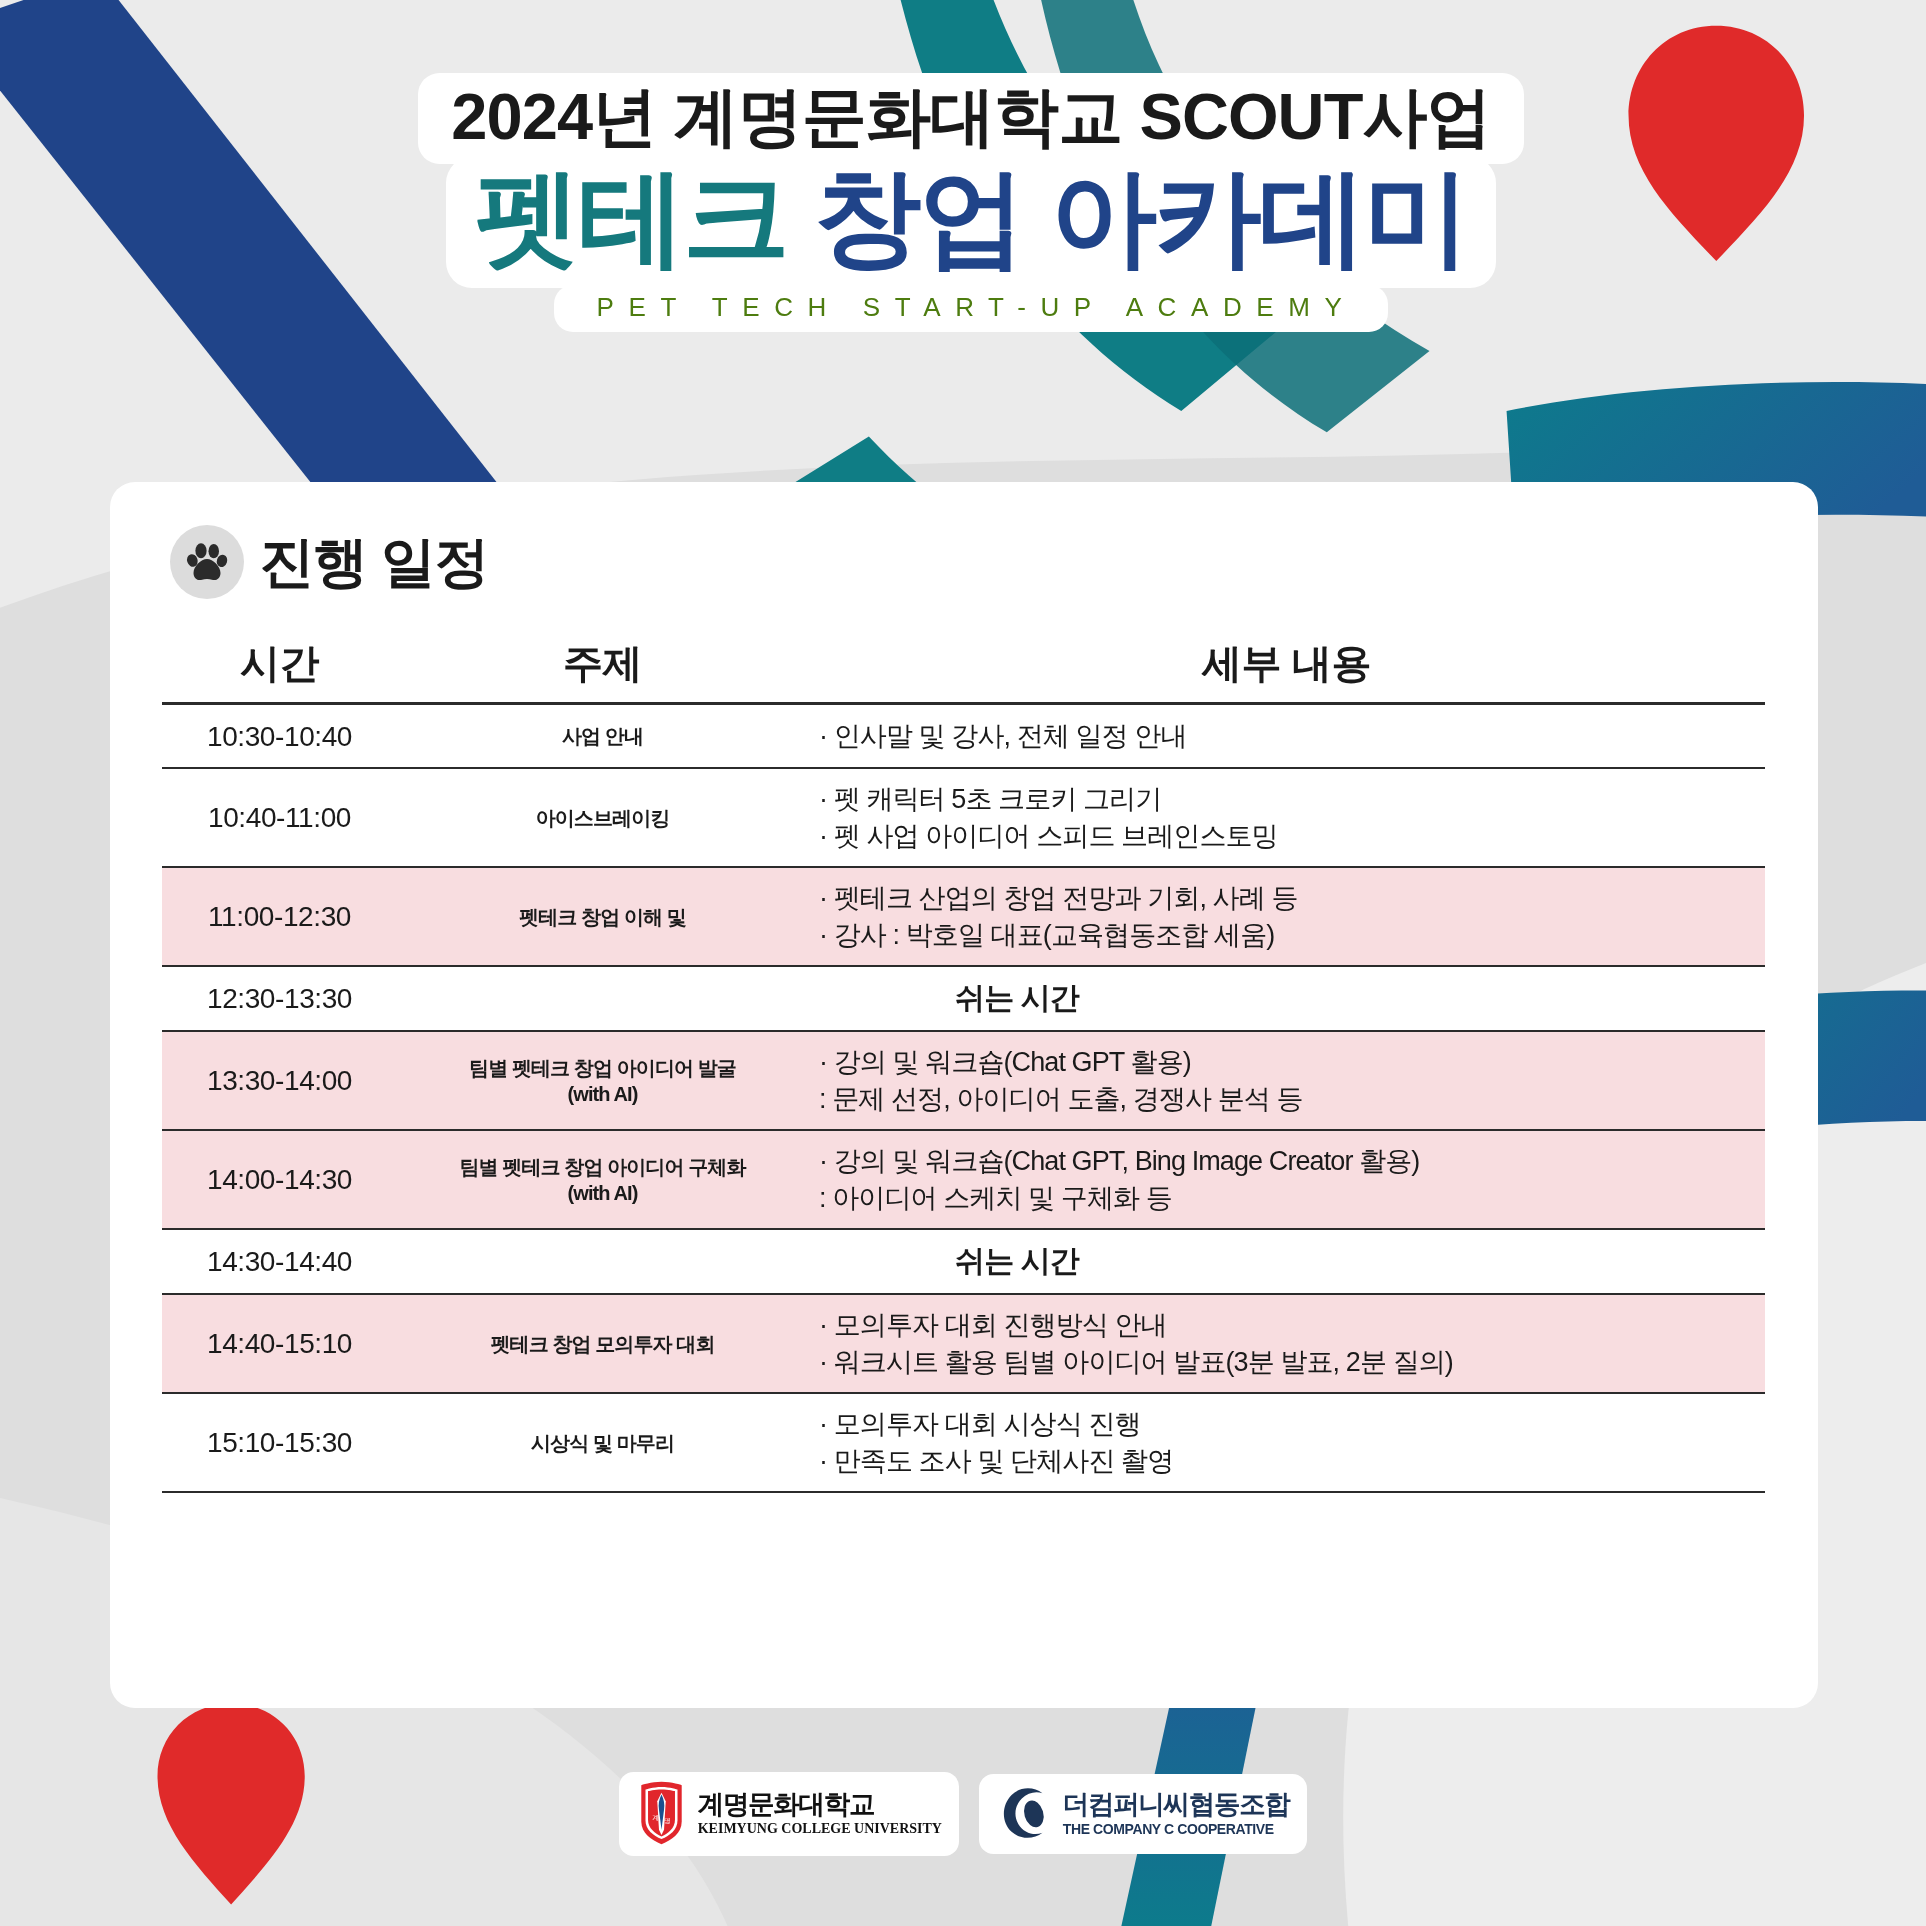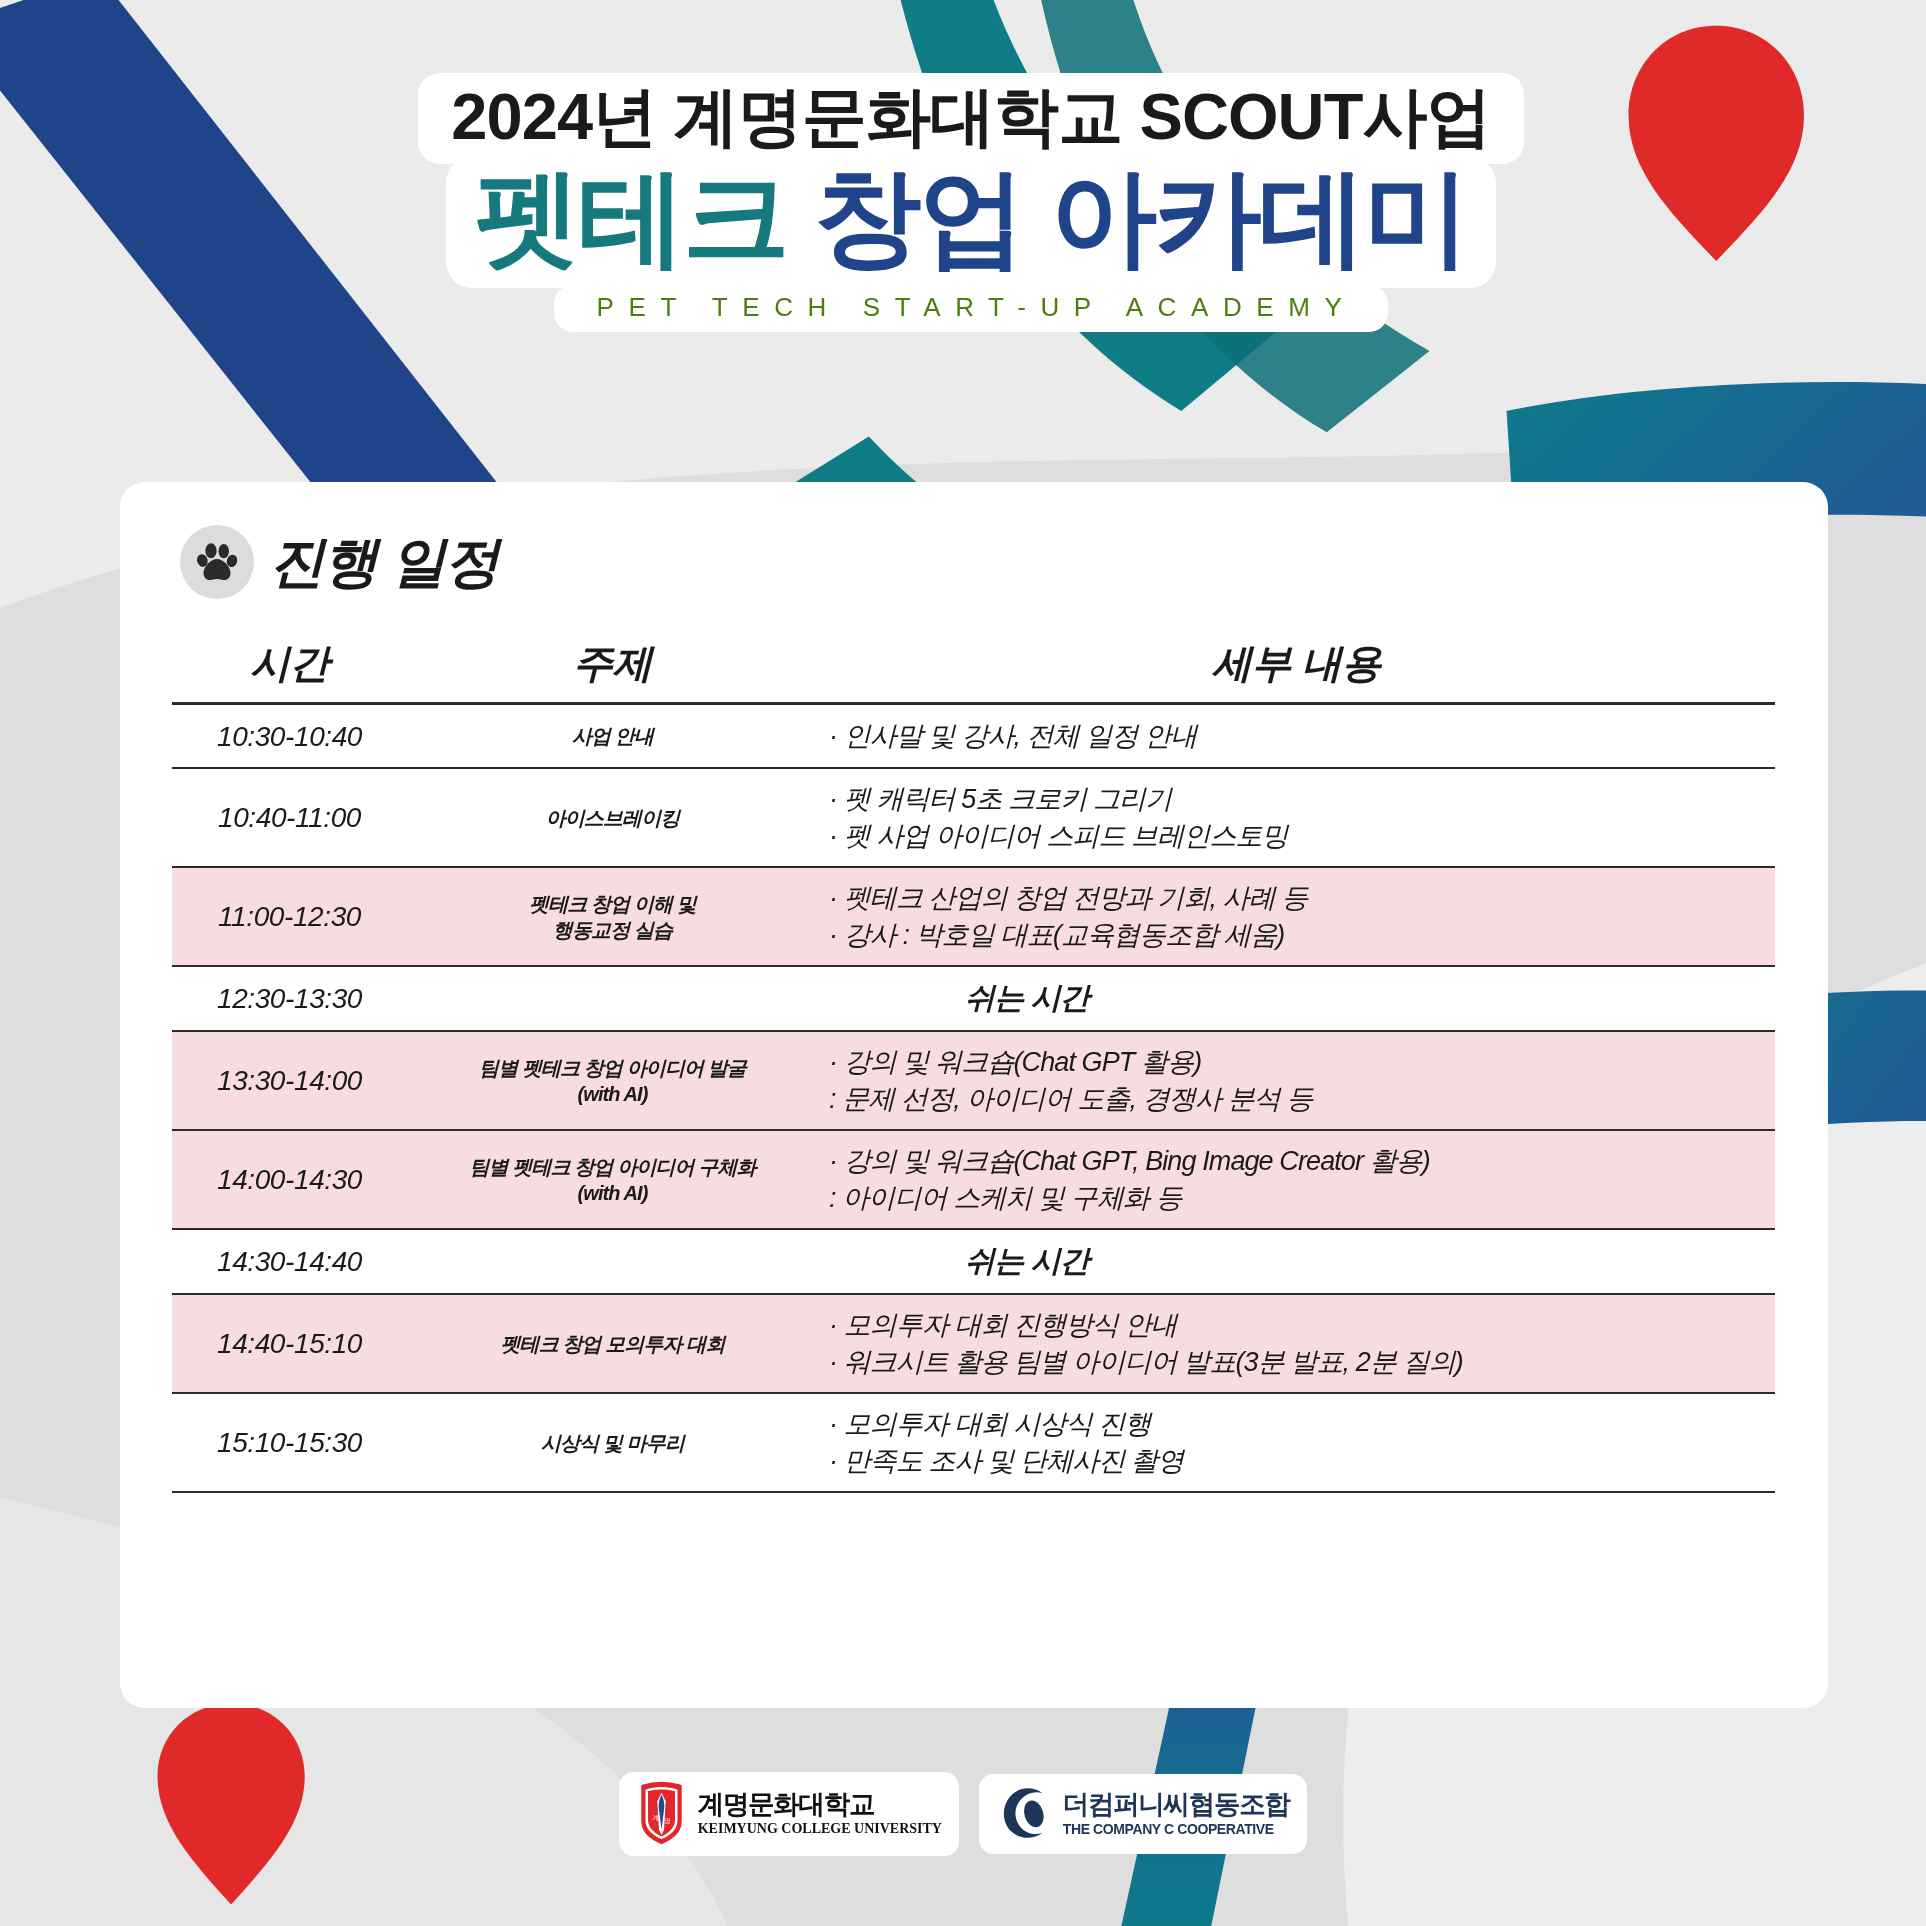--- a/index.html
+++ b/index.html
@@ -41,23 +41,23 @@
   .t-teal{color:#15797d;}
   .t-blue{color:#204489;}
   .t-line3{
     font-size:26px;font-weight:normal;color:#4d7c0f;
     letter-spacing:14.6px;padding:9.4px 32px 12px 43px;
     border-radius:19px;margin-top:-3.4px;
   }
 
   
   .card{
-    position:absolute;left:120px;top:482px;
+    position:absolute;left:110px;top:482px;
     width:1708px;height:1226px;
-    background:#ffffff;border-radius:25px;z-index:6;font-style:italic;
+    background:#ffffff;border-radius:25px;z-index:6;
   }
 
   
   .sect-head{
     position:absolute;left:60px;top:43px;
     display:flex;align-items:center;gap:15.4px;
   }
   .paw-circle{
     width:74px;height:74px;border-radius:50%;
     background:#dcdcdc;display:flex;align-items:center;justify-content:center;
@@ -232,21 +232,20 @@
             </div>
             <div class="cell-detail">
               <span class="dl">· 펫 캐릭터 5초 크로키 그리기</span>
               <span class="dl">· 펫 사업 아이디어 스피드 브레인스토밍</span>
             </div>
           </div>
           <div class="row pink tall">
             <div class="cell-time">11:00-12:30</div>
             <div class="cell-topic">
               <span class="tl">펫테크 창업 이해 및</span>
-              <span class="tl">행동교정 실습</span>
             </div>
             <div class="cell-detail">
               <span class="dl">· 펫테크 산업의 창업 전망과 기회, 사례 등</span>
               <span class="dl">· 강사 : 박호일 대표(교육협동조합 세움)</span>
             </div>
           </div>
           <div class="row break-row">
             <div class="cell-time">12:30-13:30</div>
             <div class="cell-break">쉬는 시간</div>
           </div>

